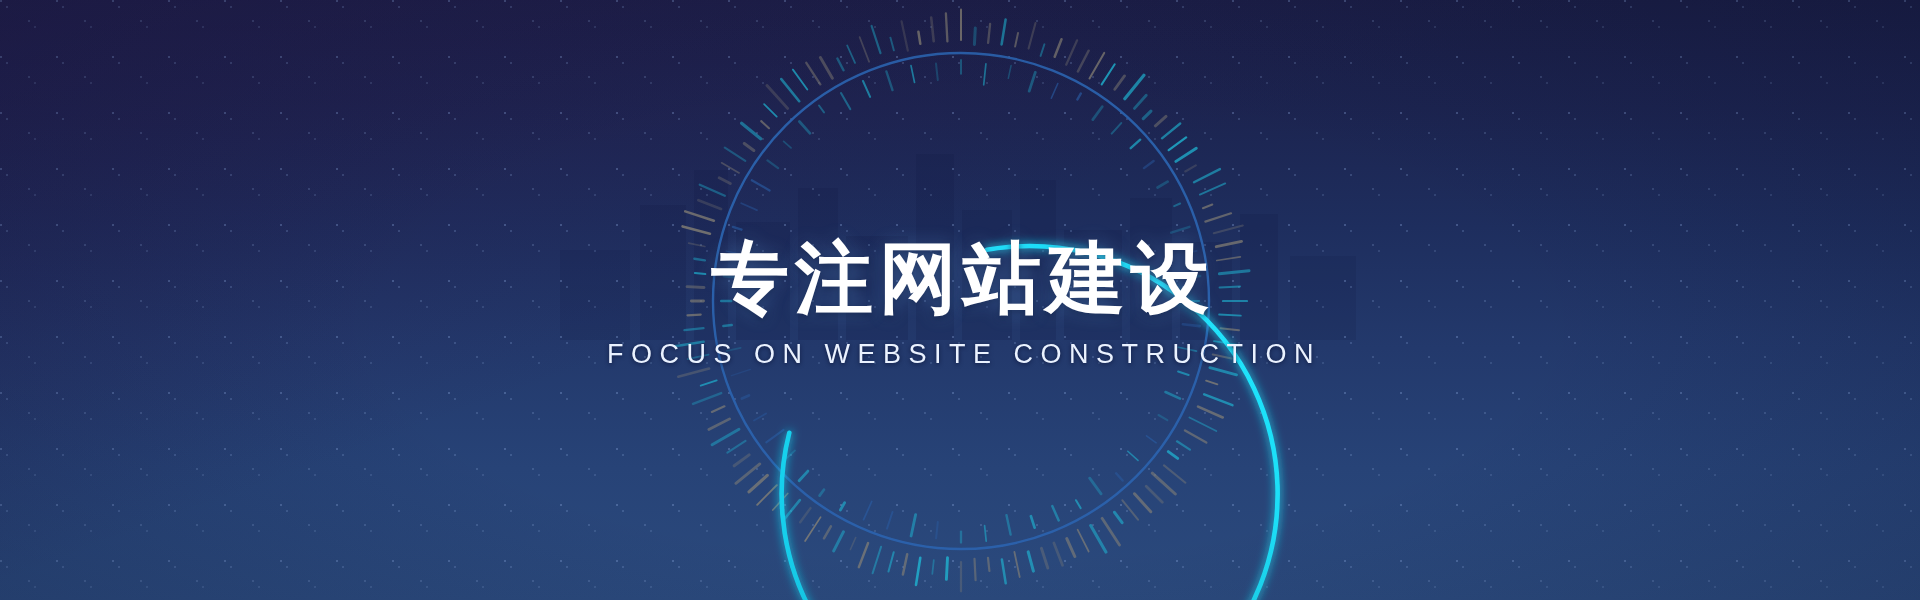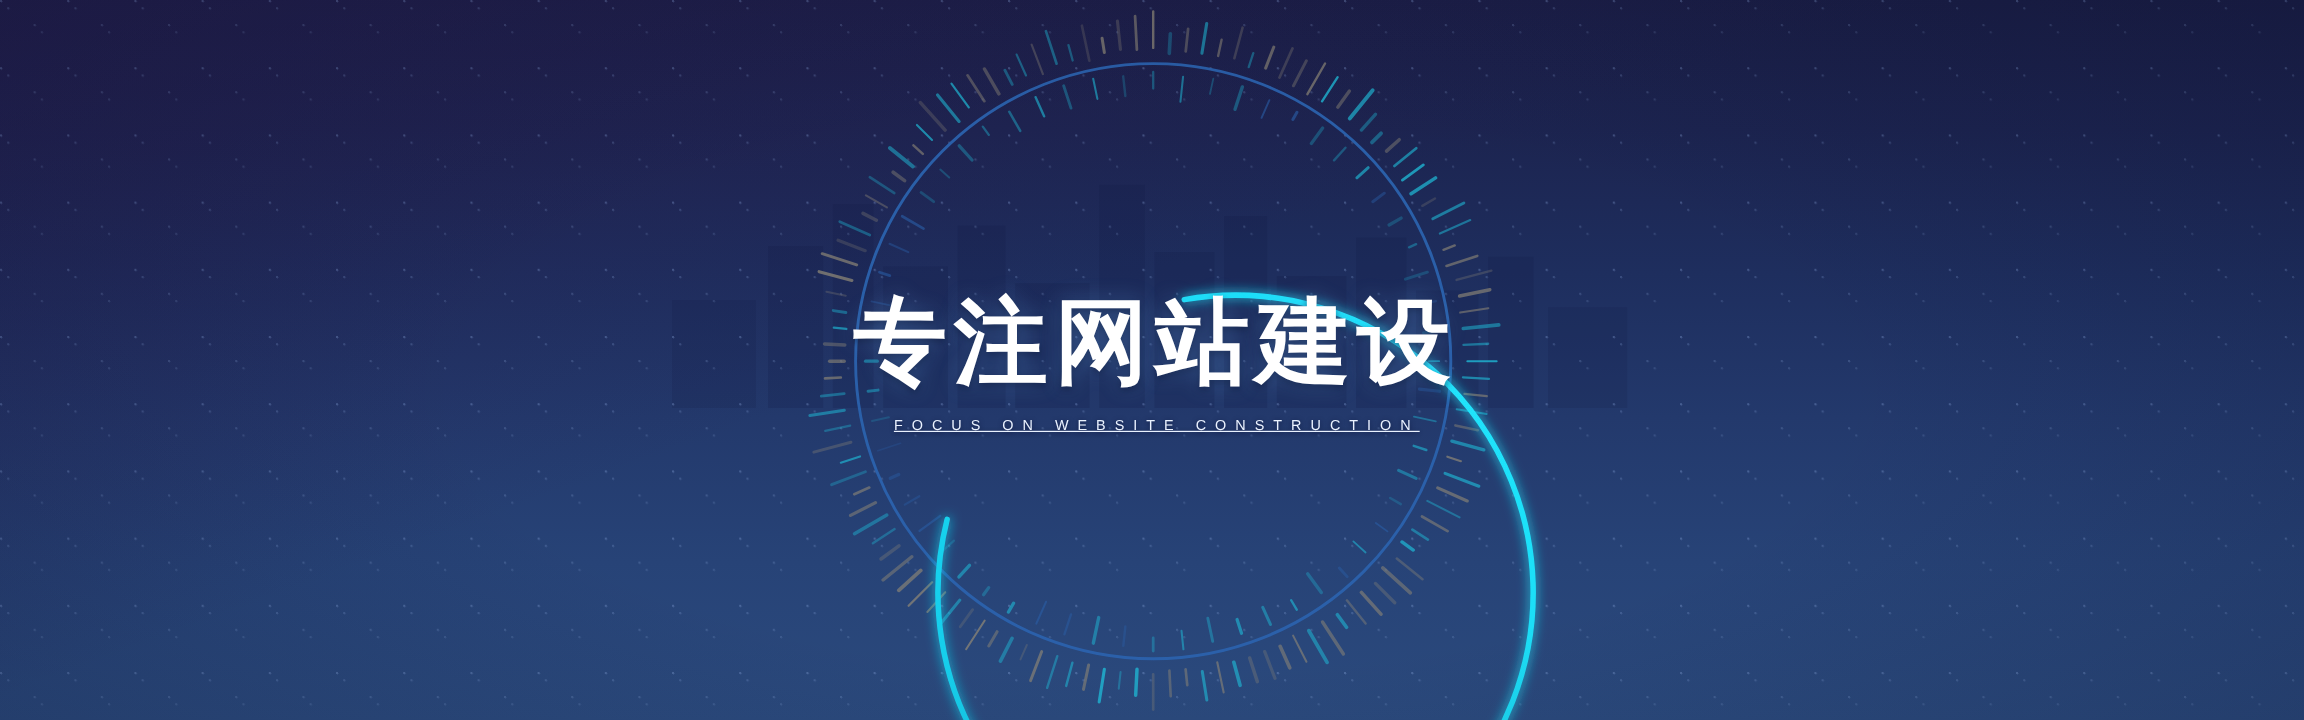--- a/index.html
+++ b/index.html
@@ -101,28 +101,27 @@
     margin: 0;
     padding-left: 6px;
     text-shadow:
       0 0 18px rgba(120,190,255,0.30),
       0 2px 6px rgba(8,14,45,0.55);
     font-family: "DejaVu Sans", "Liberation Sans", sans-serif;
   }
 
   .subline-en {
     margin-top: 22px;
-    font-size: 12px;
+    font-size: 27px;
     font-weight: 400;
     color: #eaf2ff;
     letter-spacing: 7.5px;
     padding-left: 8px;
     text-shadow: 0 1px 4px rgba(8,14,45,0.7);
     white-space: nowrap;
-    text-decoration: underline;
   }
 
   .subline-cn {
     margin-top: 26px;
     font-size: 30px;
     font-weight: 400;
     color: #f2f7ff;
     letter-spacing: 7px;
     padding-left: 8px;
     text-shadow: 0 1px 5px rgba(8,14,45,0.7);

